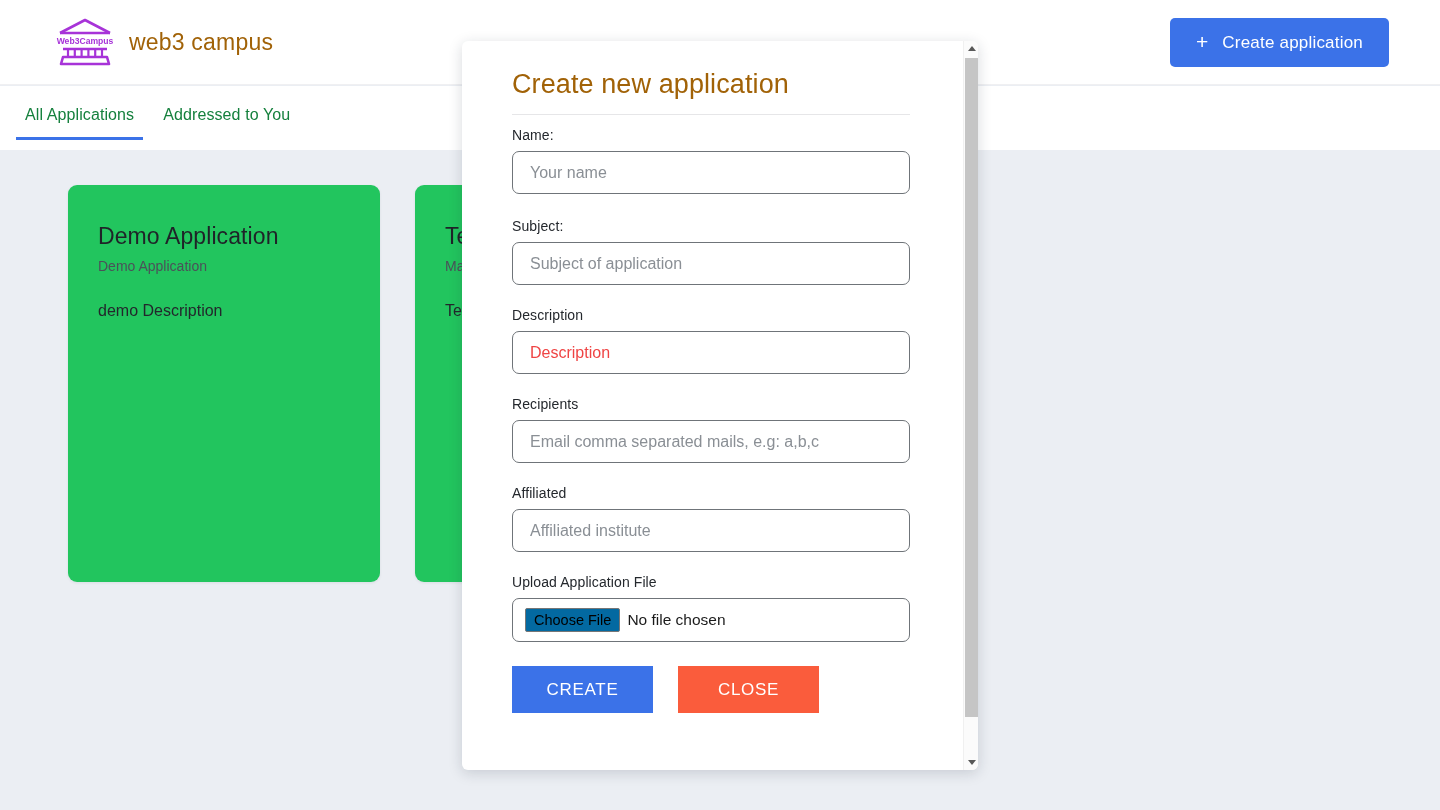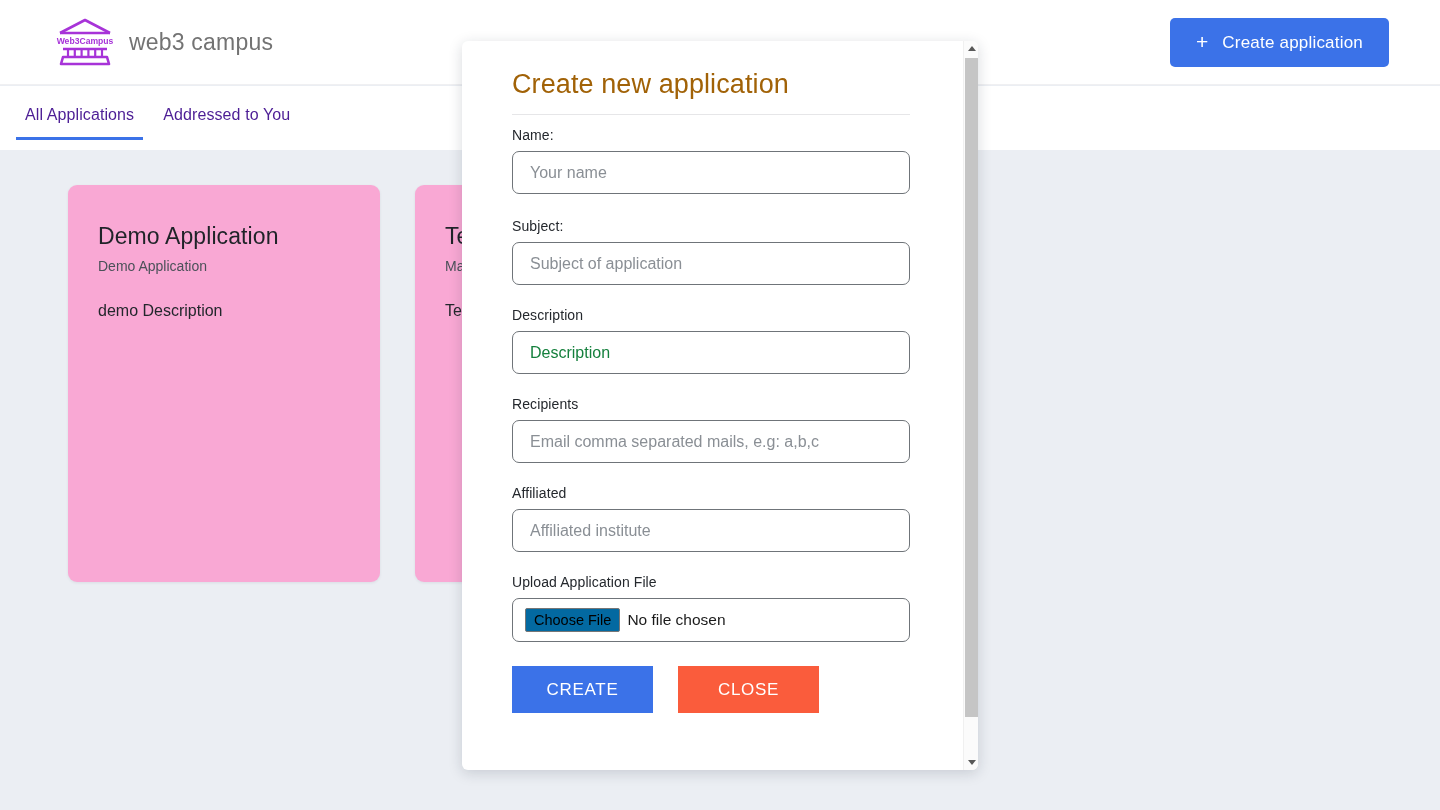--- a/index.html
+++ b/index.html
@@ -40,21 +40,21 @@
   .logo-mark {
     width: 58px;
     height: 52px;
     position: relative;
     display: block;
   }
 
   .brand-title {
     font-size: 23px;
     font-weight: 400;
-    color: #737373;
+    color: #a16207;
     letter-spacing: 0.2px;
   }
 
   .create-application-btn {
     position: absolute;
     right: 51px;
     top: 18px;
     height: 49px;
     padding: 0 26px;
     background: #3b72e8;
@@ -84,21 +84,21 @@
     width: 1440px;
     height: 64px;
     background: #ffffff;
     display: flex;
     align-items: flex-start;
     padding-top: 20px;
   }
   .tab {
     position: relative;
     font-size: 16px;
-    color: #4c1d95;
+    color: #15803d;
     padding: 0 0 16px 0;
     cursor: pointer;
     letter-spacing: 0.1px;
   }
   .tab:first-child { margin-left: 25px; }
   .tab + .tab { margin-left: 29px; }
   .tab.active::after {
     content: "";
     position: absolute;
     left: -9px; right: -9px;
@@ -118,21 +118,21 @@
 
   .card-grid {
     display: flex;
     gap: 35px;
     padding: 35px 0 0 68px;
   }
 
   .app-card {
     width: 312px;
     height: 397px;
-    background: #f9a8d4;
+    background: #22c55e;
     border-radius: 9px;
     box-shadow: 0 1px 3px rgba(30,40,60,0.08);
     padding: 38px 0 0 30px;
     overflow: hidden;
   }
 
   .card-title {
     font-size: 23px;
     font-weight: 400;
     color: #1f2328;
@@ -197,21 +197,21 @@
     letter-spacing: 0.1px;
   }
 
   .text-input {
     width: 398px;
     height: 43px;
     border: 1px solid #6f7479;
     border-radius: 7px;
     font-size: 16px;
     font-family: "Liberation Sans", sans-serif;
-    color: #15803d;
+    color: #ef4444;
     padding: 0 17px;
     background: #ffffff;
     outline: none;
     display: block;
   }
   .text-input::placeholder { color: #8a8f95; }
 
   .spacer-sm { height: 24px; }
   .spacer-md { height: 22px; }
 

